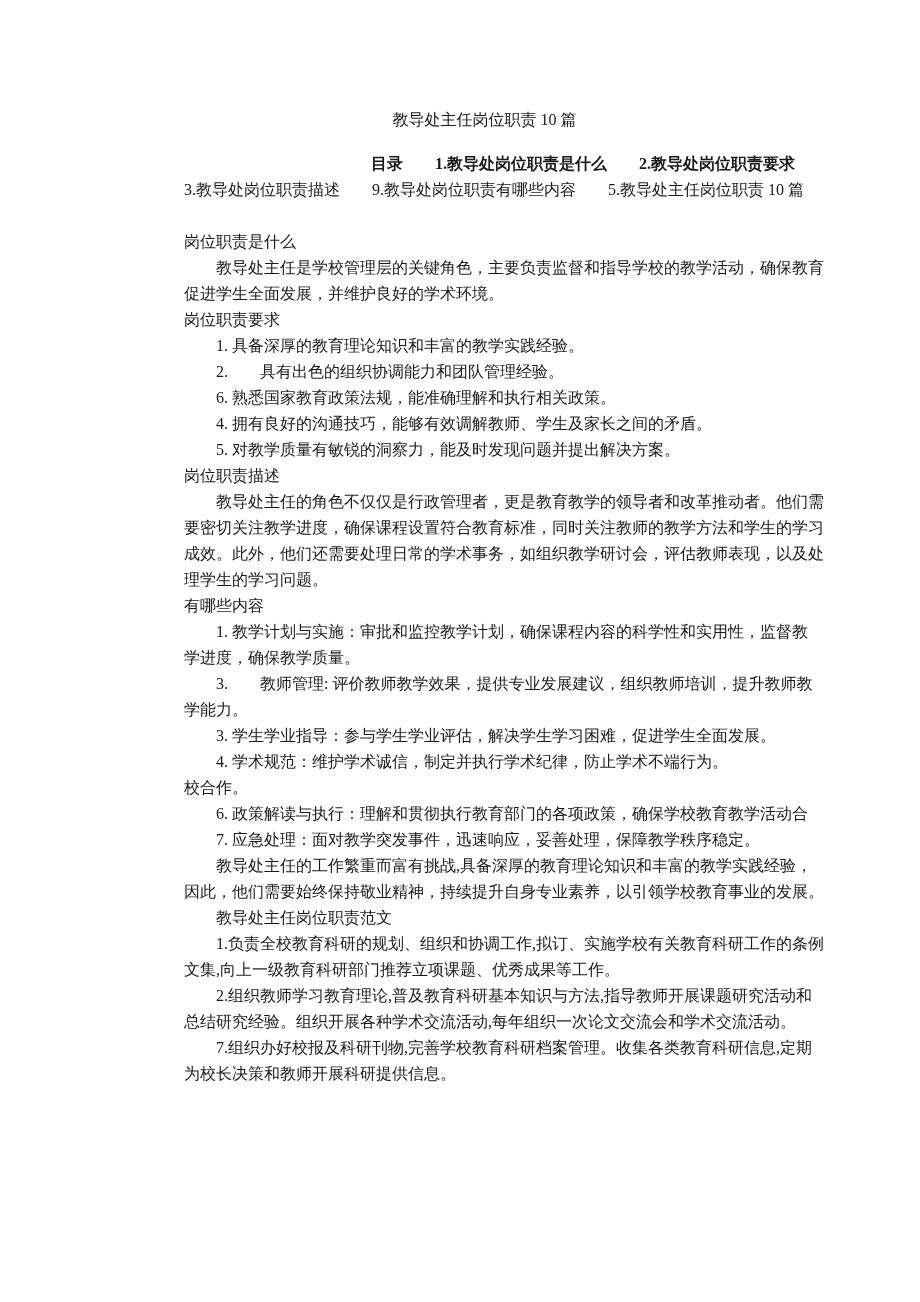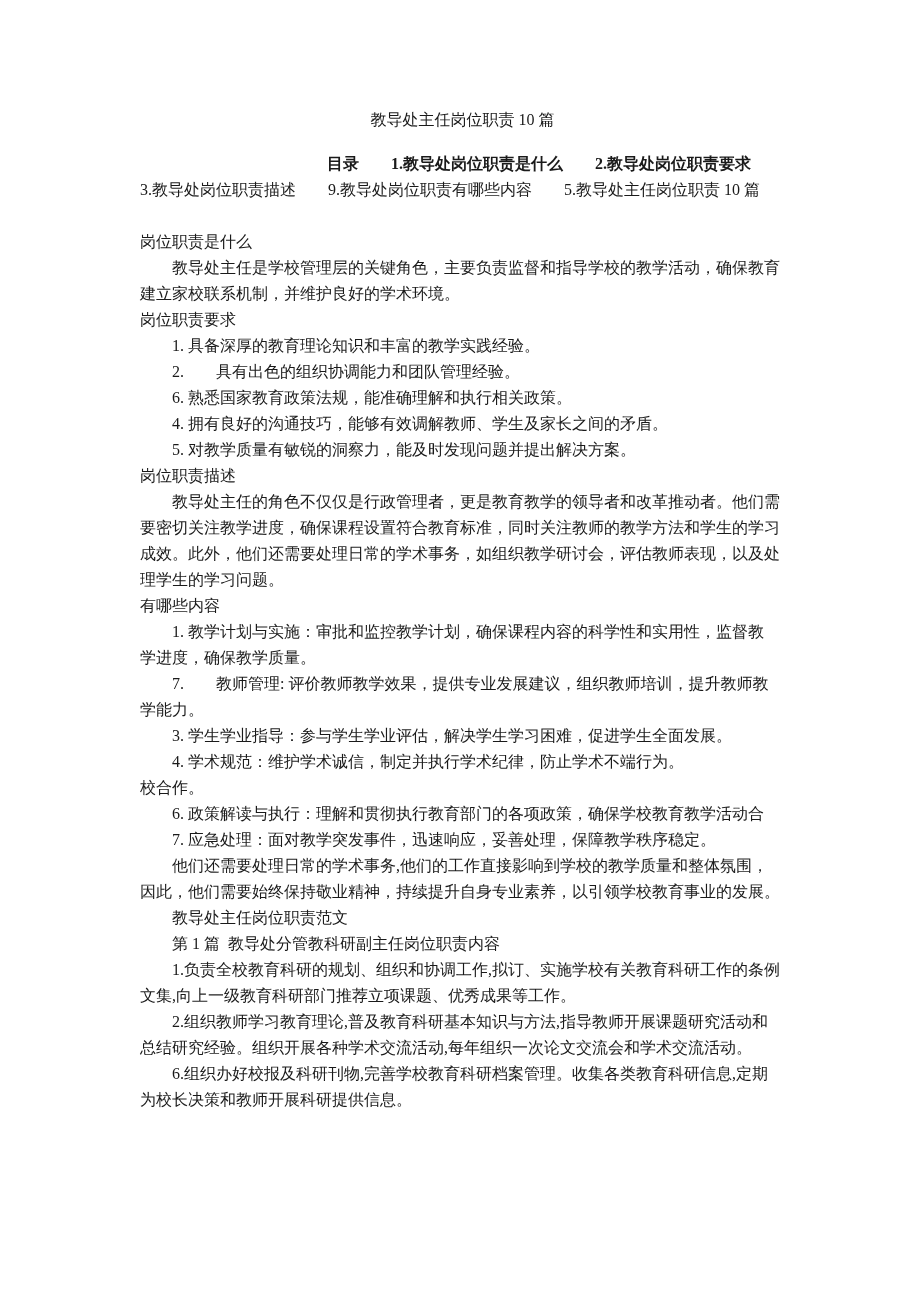--- a/index.html
+++ b/index.html
@@ -17,20 +17,21 @@
     left: 140px;
     top: 107px;
     width: 645px;
   }
   .line {
     font-size: 16px;
     line-height: 26px;
     height: 26px;
     white-space: pre;
     overflow: visible;
+    margin-left: 44px;
   }
   .title-line { text-align: center; }
   .toc-first { padding-left: 187px; font-weight: bold; }
   .gap-after-title { height: 18px; }
   .blank-line { height: 26px; }
 </style>
 </head>
 <body>
 
 <div class="page">
@@ -40,47 +41,46 @@
 
     <div class="gap-after-title"></div>
 
     <div class="line toc-first">目录　　1.教导处岗位职责是什么　　2.教导处岗位职责要求</div>
     <div class="line">3.教导处岗位职责描述　　9.教导处岗位职责有哪些内容　　5.教导处主任岗位职责 10 篇</div>
 
     <div class="blank-line"></div>
 
     <div class="line">岗位职责是什么</div>
     <div class="line">　　教导处主任是学校管理层的关键角色，主要负责监督和指导学校的教学活动，确保教育</div>
-    <div class="line">建立家校联系机制，并维护良好的学术环境。</div>
+    <div class="line">促进学生全面发展，并维护良好的学术环境。</div>
     <div class="line">岗位职责要求</div>
     <div class="line">　　1. 具备深厚的教育理论知识和丰富的教学实践经验。</div>
     <div class="line">　　2.　　具有出色的组织协调能力和团队管理经验。</div>
     <div class="line">　　6. 熟悉国家教育政策法规，能准确理解和执行相关政策。</div>
     <div class="line">　　4. 拥有良好的沟通技巧，能够有效调解教师、学生及家长之间的矛盾。</div>
     <div class="line">　　5. 对教学质量有敏锐的洞察力，能及时发现问题并提出解决方案。</div>
     <div class="line">岗位职责描述</div>
     <div class="line">　　教导处主任的角色不仅仅是行政管理者，更是教育教学的领导者和改革推动者。他们需</div>
     <div class="line">要密切关注教学进度，确保课程设置符合教育标准，同时关注教师的教学方法和学生的学习</div>
     <div class="line">成效。此外，他们还需要处理日常的学术事务，如组织教学研讨会，评估教师表现，以及处</div>
     <div class="line">理学生的学习问题。</div>
     <div class="line">有哪些内容</div>
     <div class="line">　　1. 教学计划与实施：审批和监控教学计划，确保课程内容的科学性和实用性，监督教</div>
     <div class="line">学进度，确保教学质量。</div>
-    <div class="line">　　7.　　教师管理: 评价教师教学效果，提供专业发展建议，组织教师培训，提升教师教</div>
+    <div class="line">　　3.　　教师管理: 评价教师教学效果，提供专业发展建议，组织教师培训，提升教师教</div>
     <div class="line">学能力。</div>
     <div class="line">　　3. 学生学业指导：参与学生学业评估，解决学生学习困难，促进学生全面发展。</div>
     <div class="line">　　4. 学术规范：维护学术诚信，制定并执行学术纪律，防止学术不端行为。</div>
     <div class="line">校合作。</div>
     <div class="line">　　6. 政策解读与执行：理解和贯彻执行教育部门的各项政策，确保学校教育教学活动合</div>
     <div class="line">　　7. 应急处理：面对教学突发事件，迅速响应，妥善处理，保障教学秩序稳定。</div>
-    <div class="line">　　他们还需要处理日常的学术事务,他们的工作直接影响到学校的教学质量和整体氛围，</div>
+    <div class="line">　　教导处主任的工作繁重而富有挑战,具备深厚的教育理论知识和丰富的教学实践经验，</div>
     <div class="line">因此，他们需要始终保持敬业精神，持续提升自身专业素养，以引领学校教育事业的发展。</div>
     <div class="line">　　教导处主任岗位职责范文</div>
-    <div class="line">　　第 1 篇  教导处分管教科研副主任岗位职责内容</div>
     <div class="line">　　1.负责全校教育科研的规划、组织和协调工作,拟订、实施学校有关教育科研工作的条例</div>
     <div class="line">文集,向上一级教育科研部门推荐立项课题、优秀成果等工作。</div>
     <div class="line">　　2.组织教师学习教育理论,普及教育科研基本知识与方法,指导教师开展课题研究活动和</div>
     <div class="line">总结研究经验。组织开展各种学术交流活动,每年组织一次论文交流会和学术交流活动。</div>
-    <div class="line">　　6.组织办好校报及科研刊物,完善学校教育科研档案管理。收集各类教育科研信息,定期</div>
+    <div class="line">　　7.组织办好校报及科研刊物,完善学校教育科研档案管理。收集各类教育科研信息,定期</div>
     <div class="line">为校长决策和教师开展科研提供信息。</div>
 
   </div>
 </div>
 
 </body></html>

